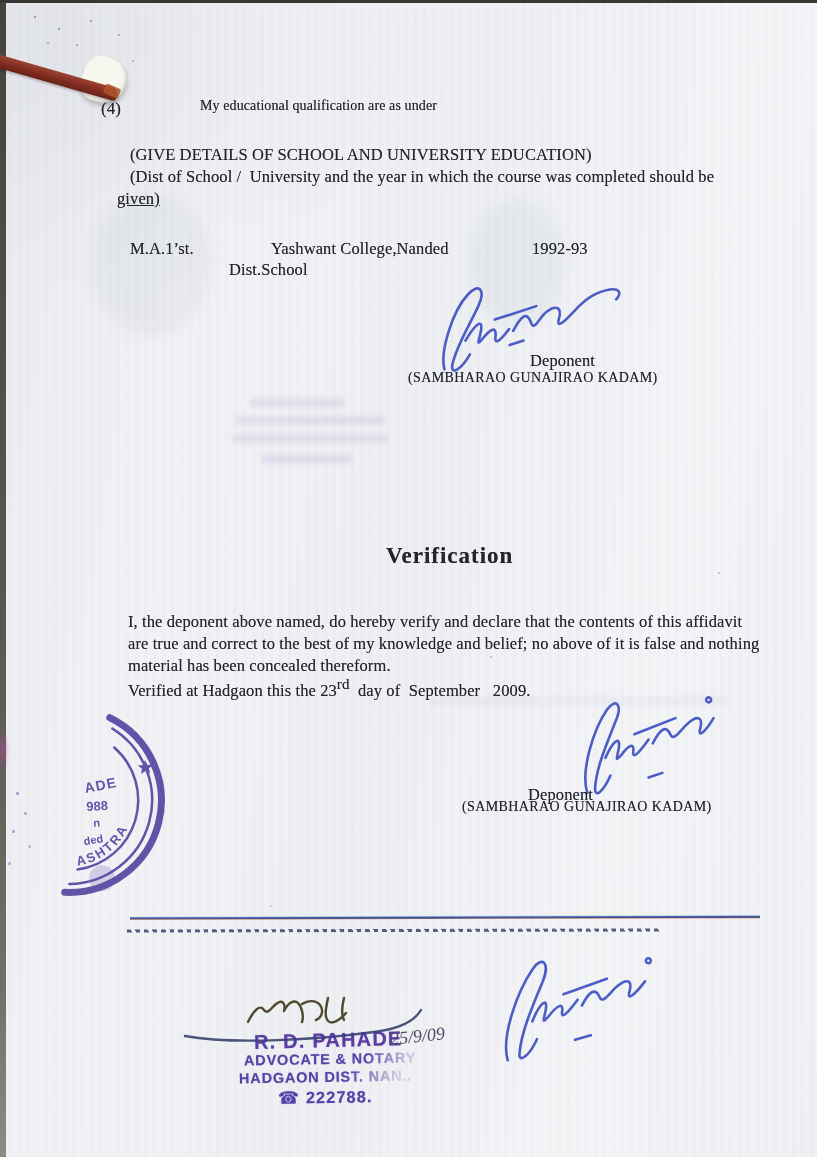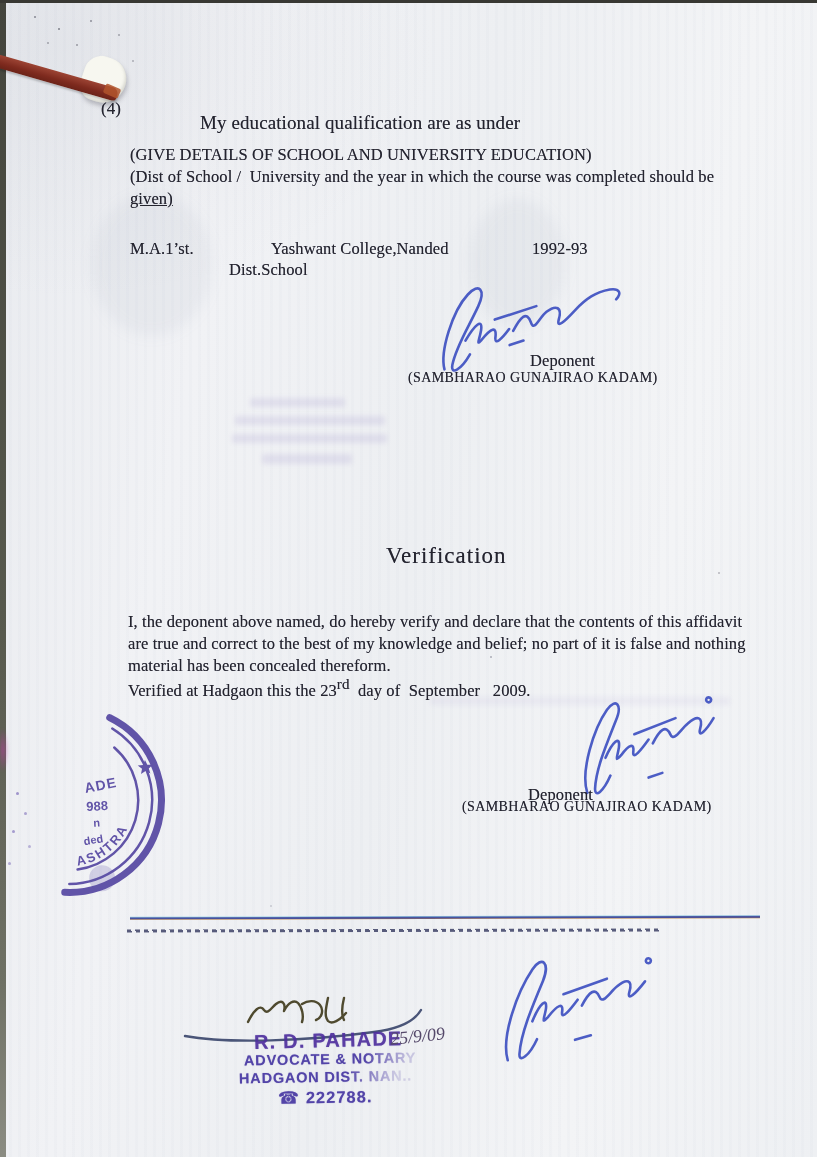--- a/index.html
+++ b/index.html
@@ -9,21 +9,21 @@
     background:
       radial-gradient(620px 420px at 8% 4%, rgba(150,155,170,.10), transparent 60%),
       repeating-linear-gradient(90deg, rgba(160,170,190,.045) 0 3px, transparent 3px 9px),
       linear-gradient(100deg,#e9ebef 0%,#f1f2f5 25%,#edeff2 50%,#f3f4f6 75%,#eef0f3 100%);}
   .edge-left{position:absolute;left:0;top:0;width:6px;height:100%;
       background:linear-gradient(180deg,#43443c 0%,#585a4e 55%,#6f7165 85%,#8b8c82 100%);}
   .edge-top{position:absolute;left:0;top:0;width:100%;height:3px;background:#383833;}
   .abs{position:absolute;white-space:pre;}
   .ink{color:#24242e;font-size:16.5px;letter-spacing:.1px;
        text-shadow:0 0 .6px rgba(40,40,70,.55);}
-  .title{font-size:23px;letter-spacing:1px;}
+  .title{font-size:23px;letter-spacing:1px;font-weight:bold;}
   .capsname{font-size:14px;letter-spacing:.4px;}
   sup{font-size:15px;vertical-align:super;}
   
   .solid-line{position:absolute;left:130px;top:916px;width:630px;height:2.6px;
       transform:rotate(-.15deg);
       background:linear-gradient(180deg,#9bd4e6 0%,#4a55a2 40%,#47509c 70%,#b4793f 100%);}
   .dashed-line{position:absolute;left:127px;top:929px;width:533px;height:2.6px;opacity:.85;
       transform:rotate(-.1deg);
       background:repeating-linear-gradient(90deg,#3d4166 0 4.5px,transparent 4.5px 8.5px);}
   
@@ -82,44 +82,44 @@
   <div class="ghost-bar" style="left:235px;top:416px;width:150px;height:9px;"></div>
   <div class="ghost-bar" style="left:232px;top:434px;width:155px;height:9px;"></div>
   <div class="ghost-bar" style="left:262px;top:454px;width:90px;height:10px;"></div>
   <div class="ghost-bar" style="left:430px;top:697px;width:300px;height:8px;opacity:.07;"></div>
 
   <div class="patch"></div>
   <div class="ribbon"></div>
   <div class="ribbon-tip"></div>
 
   <div class="abs ink" style="left:101px;top:99px;font-size:17px;">(4)</div>
-  <div class="abs ink" style="left:200px;top:112px;font-size:19px;">My educational qualification are as under</div>
+  <div class="abs ink" style="left:200px;top:98px;font-size:14px;">My educational qualification are as under</div>
 
   <div class="abs ink" style="left:130px;top:145px;">(GIVE DETAILS OF SCHOOL AND UNIVERSITY EDUCATION)</div>
   <div class="abs ink" style="left:130px;top:167px;">(Dist of School /  University and the year in which the course was completed should be</div>
-  <div class="abs ink" style="left:130px;top:189px;text-decoration:underline;">given)</div>
+  <div class="abs ink" style="left:117px;top:189px;text-decoration:underline;">given)</div>
 
   <div class="abs ink" style="left:130px;top:239px;text-align:right;">M.A.1’st.</div>
   <div class="abs ink" style="left:271px;top:239px;text-align:center;">Yashwant College,Nanded</div>
   <div class="abs ink" style="left:532px;top:239px;">1992-93</div>
   <div class="abs ink" style="left:229px;top:260px;">Dist.School</div>
 
   <svg class="sig" style="left:425px;top:278px;transform:rotate(-2deg);" width="230" height="95" viewBox="0 0 230 95">
     <path d="M18,88 C14,70 28,30 44,14 C56,2 62,10 54,26 C44,46 30,66 26,84 C24,94 34,90 44,74"></path>
     <path d="M40,60 C50,44 58,38 56,50 C54,60 50,66 56,60 C66,48 72,46 70,58 C69,66 76,60 84,50"></path>
     <path d="M70,40 L112,28"></path>
     <path d="M88,52 C96,38 102,32 106,44 C109,54 114,40 122,34 C132,27 138,30 134,42 C131,52 140,44 150,34 C162,22 172,16 186,14 C196,13 198,18 192,24"></path>
     <path d="M84,66 L98,62"></path>
   </svg>
   <div class="abs ink" style="left:530px;top:351px;">Deponent</div>
   <div class="abs ink capsname" style="left:408px;top:370px;">(SAMBHARAO GUNAJIRAO KADAM)</div>
 
   <div class="abs ink title" style="left:386px;top:543px;">Verification</div>
   <div class="abs ink" style="left:128px;top:612px;">I, the deponent above named, do hereby verify and declare that the contents of this affidavit</div>
-  <div class="abs ink" style="left:128px;top:634px;">are true and correct to the best of my knowledge and belief; no part of it is false and nothing</div>
+  <div class="abs ink" style="left:128px;top:634px;">are true and correct to the best of my knowledge and belief; no above of it is false and nothing</div>
   <div class="abs ink" style="left:128px;top:656px;">material has been concealed thereform.</div>
   <div class="abs ink" style="left:128px;top:676px;"><span>Verified at Hadgaon this the 23</span><sup>rd</sup><span>  day of  September   2009.</span></div>
 
   <svg class="sig" style="left:555px;top:690px;transform:rotate(-3deg);" width="170" height="115" viewBox="0 0 170 115">
     <path d="M30,100 C24,78 40,36 54,18 C64,6 70,14 62,30 C52,52 40,76 38,96 C37,106 46,100 54,84"></path>
     <path d="M50,66 C58,50 66,44 64,56 C62,66 58,72 66,64 C74,54 80,52 78,62 C77,70 86,60 94,50"></path>
     <path d="M80,44 L122,30"></path>
     <path d="M98,54 C106,40 112,36 116,46 C119,54 126,42 134,36 C144,28 150,30 146,42 C143,52 152,44 160,32"></path>
     <path d="M156,16 a2.5,2.5 0 1 1 .1,0"></path>
     <path d="M92,88 L106,84"></path>

